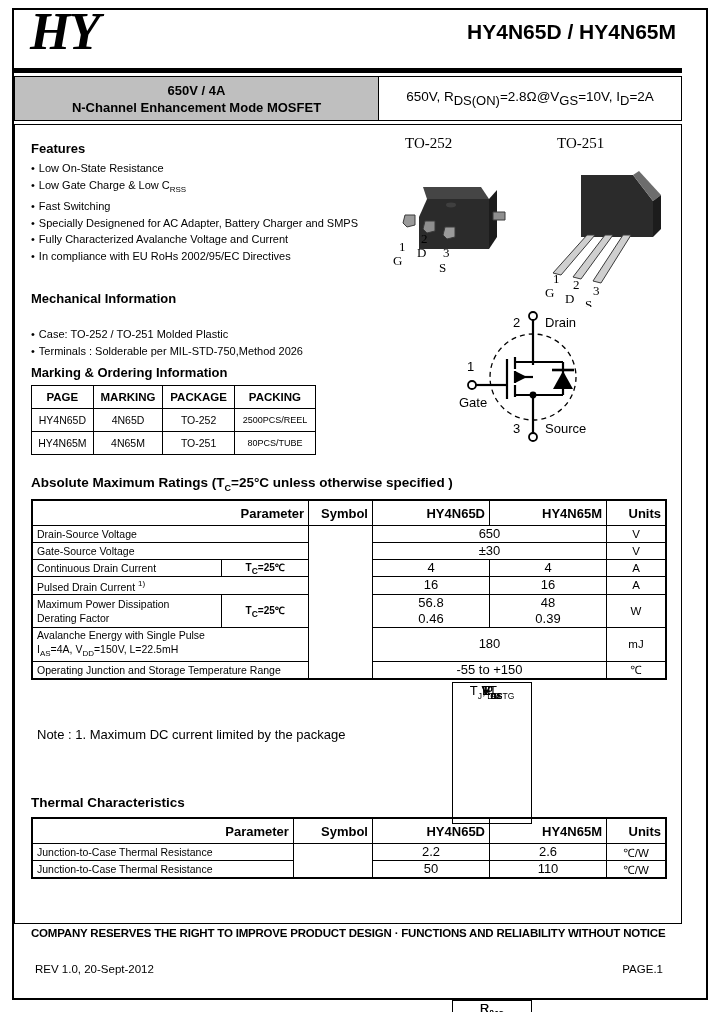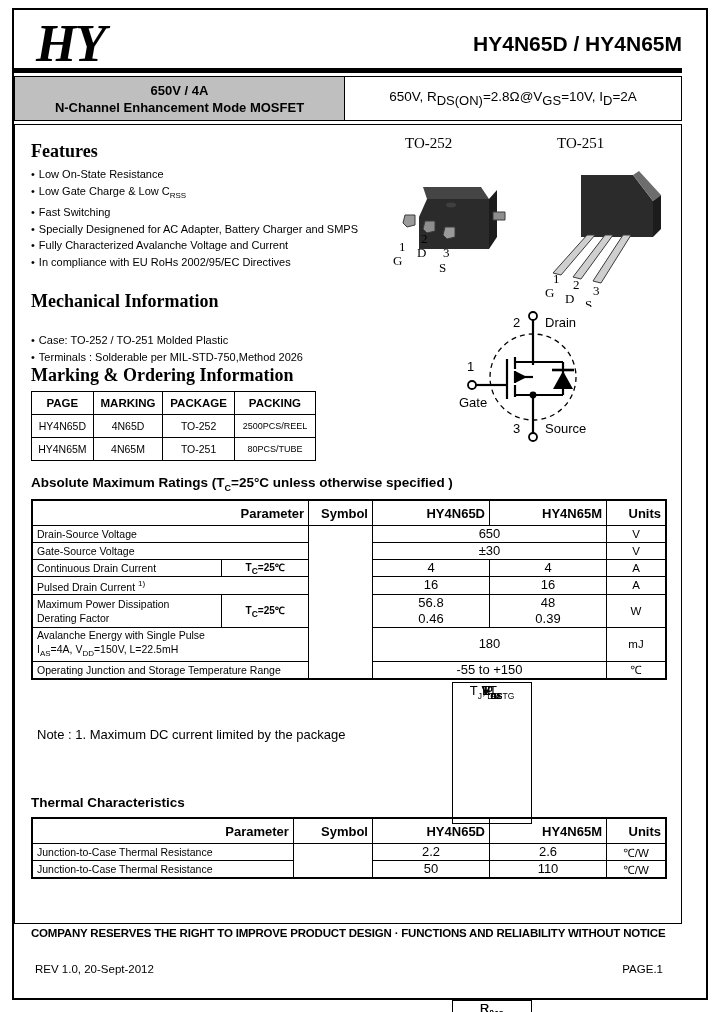--- a/index.html
+++ b/index.html
@@ -1,35 +1,35 @@
 <!DOCTYPE html>
 <html><head>
 <meta charset="utf-8">
 <style>
   html,body{margin:0;padding:0;background:#fff;}
   body{width:720px;height:1012px;font-family:"Liberation Sans",sans-serif;color:#000;-webkit-font-smoothing:none;}
   .page{position:relative;width:720px;height:1012px;box-sizing:border-box;padding:0;}
   .outer{position:absolute;left:12px;top:8px;width:696px;height:992px;border:2px solid #000;box-sizing:border-box;}
 
   
-  .hdr{position:absolute;left:14px;top:18px;width:668px;height:62px;margin-left:6px;}
+  .hdr{position:absolute;left:14px;top:6px;width:668px;height:62px;}
   .logo{position:absolute;left:16px;top:0px;font-family:"Liberation Serif",serif;font-style:italic;font-weight:bold;font-size:52px;letter-spacing:-2px;line-height:52px;}
   .partno{position:absolute;right:6px;top:14px;font-size:21px;font-weight:bold;letter-spacing:0px;}
   .rule{position:absolute;left:14px;top:68px;width:668px;height:5px;background:#000;}
 
   
   .band{position:absolute;left:14px;top:76px;width:668px;height:45px;border:1.5px solid #000;box-sizing:border-box;display:flex;}
-  .band-l{width:330px;background:#bfbfbf;border-right:1.5px solid #000;box-sizing:border-box;display:flex;flex-direction:column;align-items:center;justify-content:center;font-weight:bold;font-size:13px;line-height:17px;}
+  .band-l{width:364px;background:#bfbfbf;border-right:1.5px solid #000;box-sizing:border-box;display:flex;flex-direction:column;align-items:center;justify-content:center;font-weight:bold;font-size:13px;line-height:17px;}
   .band-r{flex:1;display:flex;align-items:center;justify-content:center;font-size:13.5px;}
   .band-r sub{font-size:13px;}
 
   
   .bodybox{position:absolute;left:14px;top:124px;width:668px;height:800px;border:1.5px solid #000;box-sizing:border-box;}
 
-  .sec-h{font-size:18px;font-weight:bold;font-family:Liberation Serif, serif;}
+  .sec-h{font-size:13px;font-weight:bold;}
   .bullets{list-style:none;margin:0;padding:0;}
   .bullets li{font-size:11px;line-height:16.5px;white-space:nowrap;}
   .bullets li:before{content:"\2022";margin-right:4px;}
   .bullets li sub{font-size:8px;}
 
   .features{position:absolute;left:16px;top:16px;width:350px;}
   .features .sec-h{margin-bottom:4px;}
   .mech{position:absolute;left:16px;top:166px;width:350px;}
   .mech .sec-h{margin-bottom:20px;}
   .marking{position:absolute;left:16px;top:240px;width:346px;}

